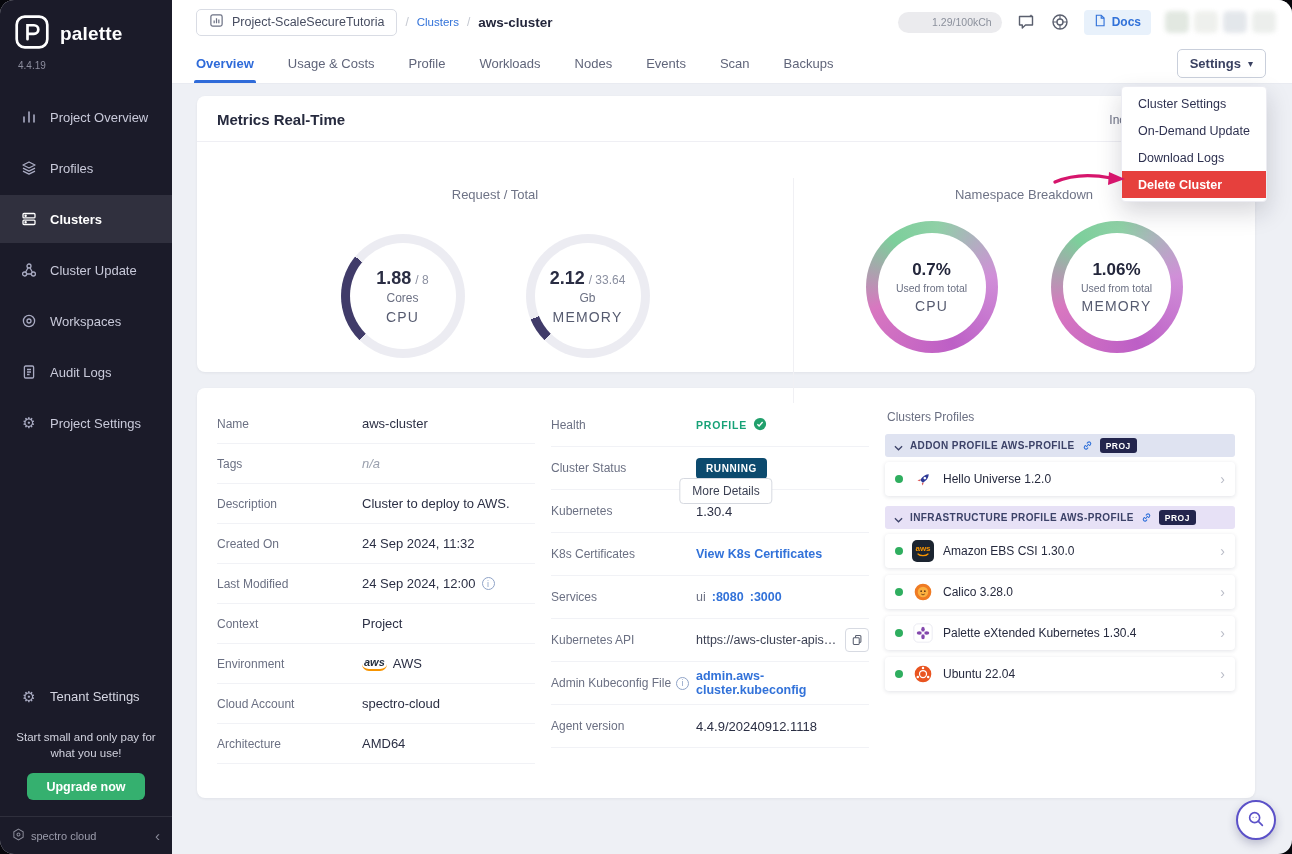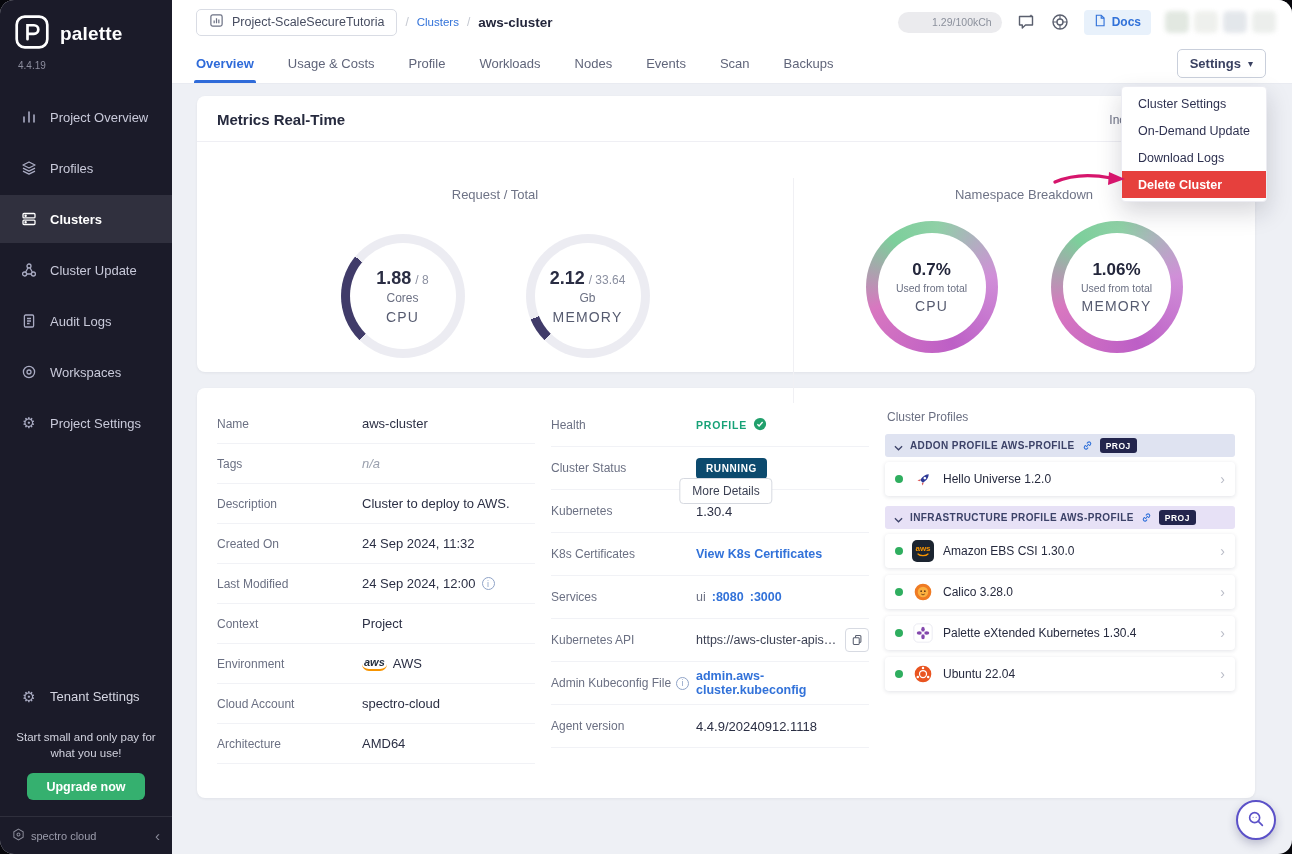--- a/index.html
+++ b/index.html
@@ -185,34 +185,34 @@
               <circle cx="3.6" cy="12" r="2"></circle>
               <circle cx="12.4" cy="12" r="2"></circle>
               <path d="M7 5.8l-2.4 4.4M9 5.8l2.4 4.4M5.6 12h4.8"></path>
             </svg>
           </span>
         <span class="nav-label">Cluster Update</span>
       </div>
       <div class="nav-item">
         <span class="nav-icon">
             <svg width="16" height="16" viewBox="0 0 16 16" fill="none" stroke="currentColor" stroke-width="1.3">
+              <circle cx="8" cy="8" r="5.6"></circle>
+              <circle cx="8" cy="8" r="2"></circle>
+            </svg>
+          </span>
+        <span class="nav-label">Workspaces</span>
+      </div>
+      <div class="nav-item">
+        <span class="nav-icon">
+            <svg width="16" height="16" viewBox="0 0 16 16" fill="none" stroke="currentColor" stroke-width="1.3">
               <rect x="3.4" y="2" width="9.2" height="12" rx="1.2"></rect>
               <path d="M6 5.5h4M6 8h4M6 10.5h2.6"></path>
             </svg>
           </span>
         <span class="nav-label">Audit Logs</span>
-      </div>
-      <div class="nav-item">
-        <span class="nav-icon">
-            <svg width="16" height="16" viewBox="0 0 16 16" fill="none" stroke="currentColor" stroke-width="1.3">
-              <circle cx="8" cy="8" r="5.6"></circle>
-              <circle cx="8" cy="8" r="2"></circle>
-            </svg>
-          </span>
-        <span class="nav-label">Workspaces</span>
       </div>
       <div class="nav-item">
         <span class="nav-icon" style="font-size:15px;">⚙</span>
         <span class="nav-label">Project Settings</span>
       </div>
     </nav>
 
     <div class="side-spacer"></div>
 
     <div class="tenant-item">
@@ -483,21 +483,21 @@
               <span class="link">admin.aws-cluster.kubeconfig</span>
             </span>
         </div>
         <div class="drow">
           <span class="dlabel">Agent version</span>
           <span class="dvalue">4.4.9/20240912.1118</span>
         </div>
       </div>
 
       <div class="dcol3">
-        <div class="p-title">Cluster Profiles</div>
+        <div class="p-title">Clusters Profiles</div>
 
         <div class="p-section-h addon">
           <span><svg width="9" height="6" viewBox="0 0 10 6">
                 <path d="M1 1l4 4 4-4" stroke="#3c4268" fill="none" stroke-width="1.4"></path>
               </svg></span>
           <span class="p-h-label">ADDON PROFILE AWS-PROFILE</span>
           <span><svg width="11" height="11" viewBox="0 0 16 16" fill="none" stroke="#3272d9" stroke-width="1.6" stroke-linecap="round">
                 <path d="M6.5 9.5l3-3M7.5 4.5l1.2-1.2a2.5 2.5 0 013.5 3.5L11 8M5 8l-1.2 1.2a2.5 2.5 0 003.5 3.5L8.5 11.5"></path>
               </svg></span>
           <span class="proj-badge">PROJ</span>

